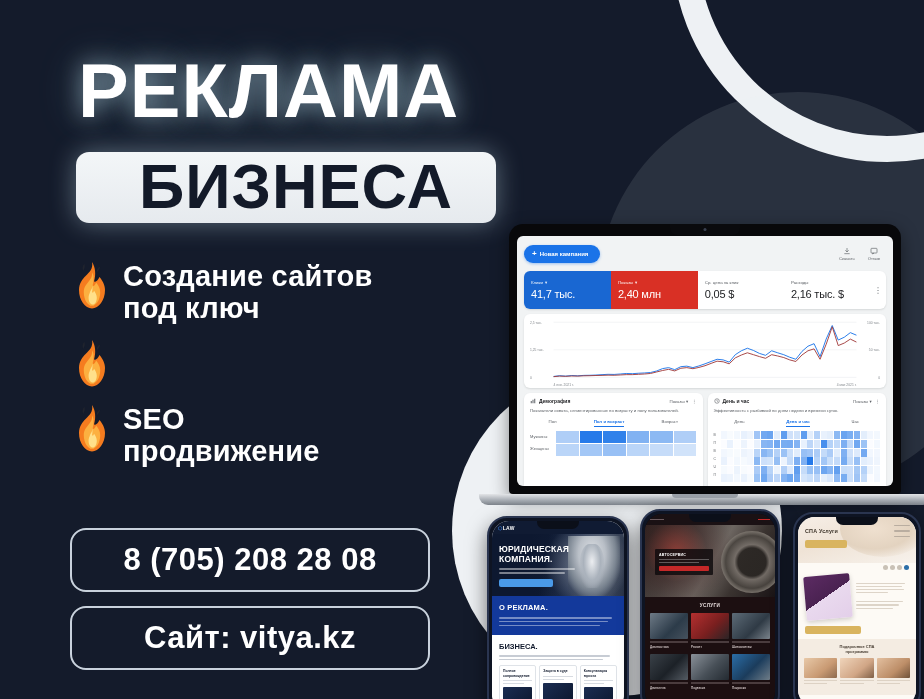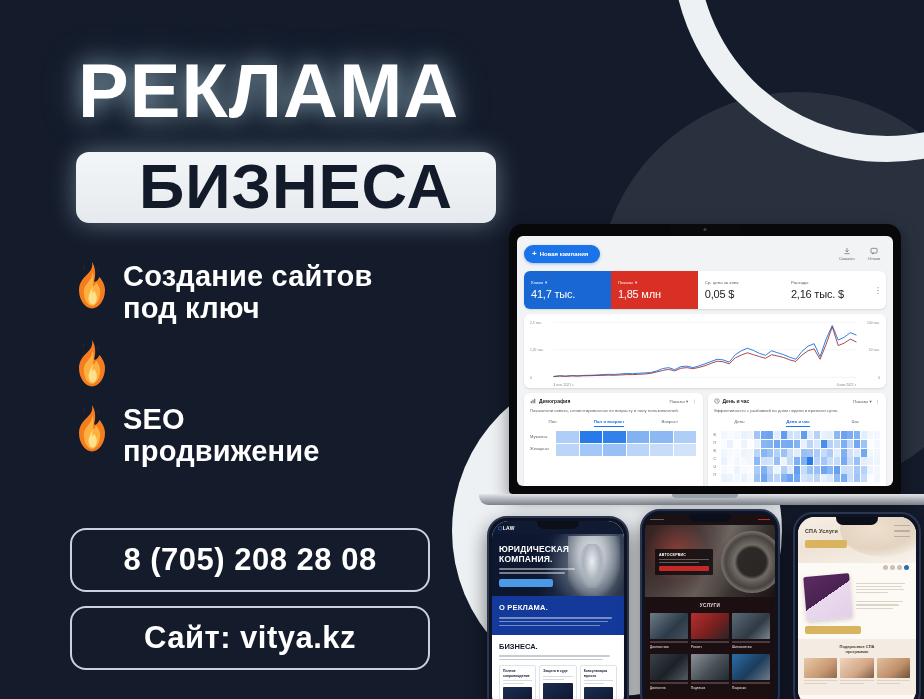--- a/index.html
+++ b/index.html
@@ -466,21 +466,21 @@
                   <span>Клики</span>
                   <span>▾</span>
                 </div>
               <div class="kpi-value">41,7 тыс.</div>
             </div>
             <div class="kpi red">
               <div class="kpi-label">
                   <span>Показы</span>
                   <span>▾</span>
                 </div>
-              <div class="kpi-value">1,85 млн</div>
+              <div class="kpi-value">2,40 млн</div>
             </div>
             <div class="kpi">
               <div class="kpi-label kpi-label-dark">Ср. цена за клик</div>
               <div class="kpi-value kpi-value-dark">0,05 $</div>
             </div>
             <div class="kpi">
               <div class="kpi-label kpi-label-dark">Расходы</div>
               <div class="kpi-value kpi-value-dark">2,16 тыс. $</div>
             </div>
             <div class="kpi-more">⋮</div>

